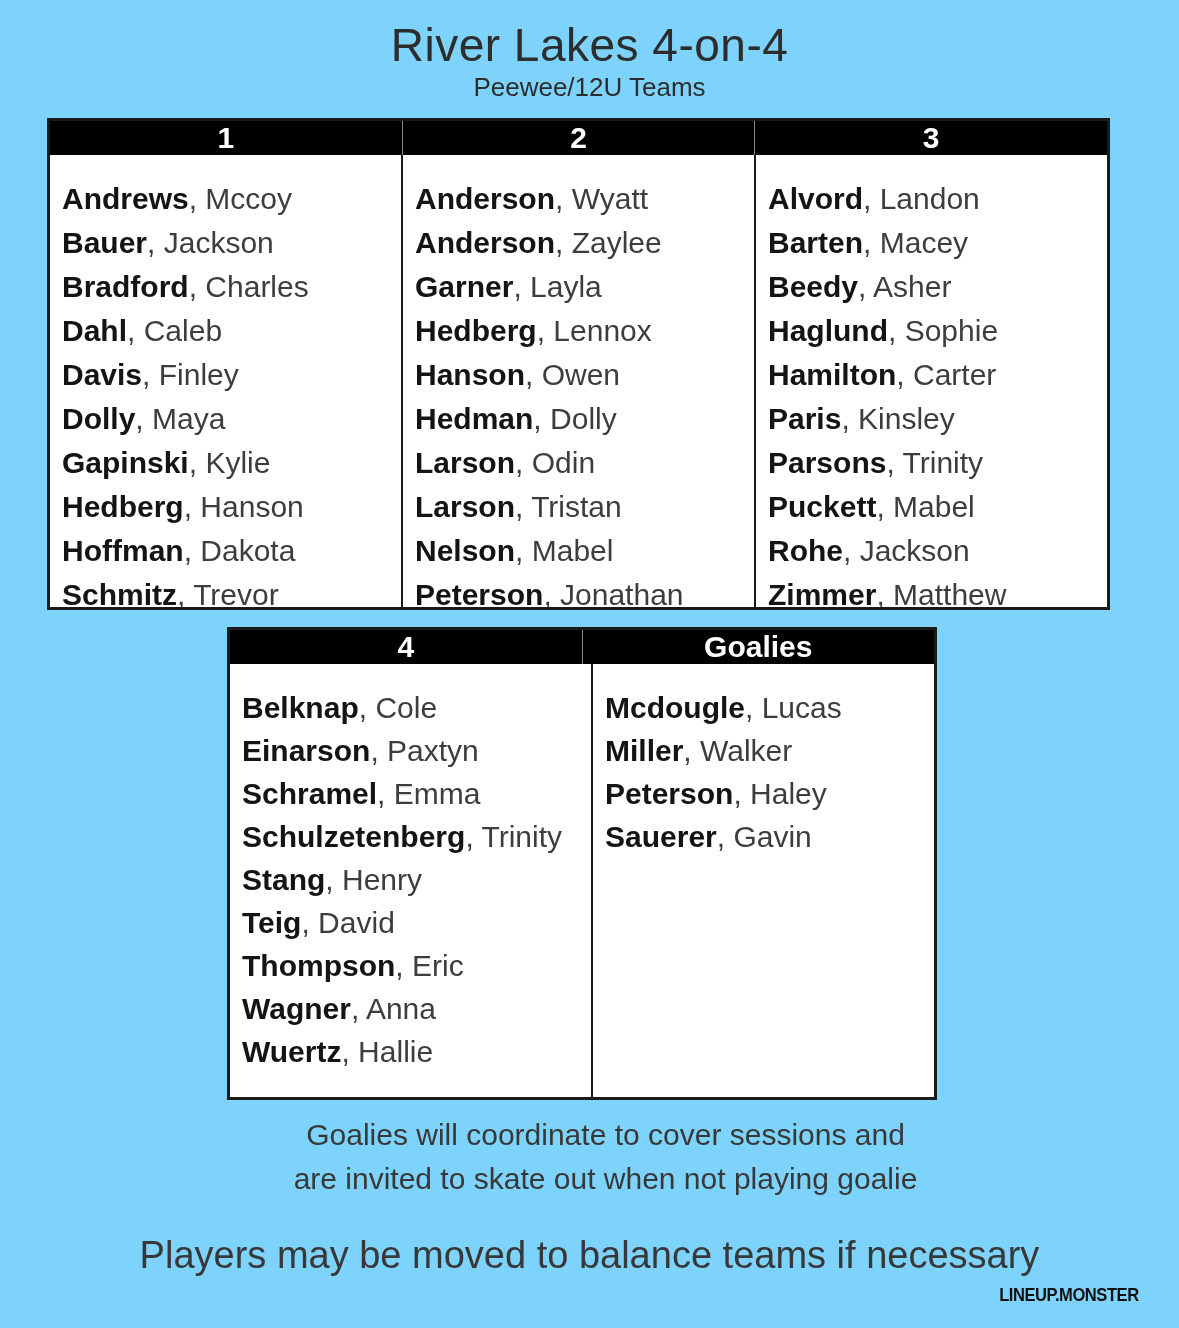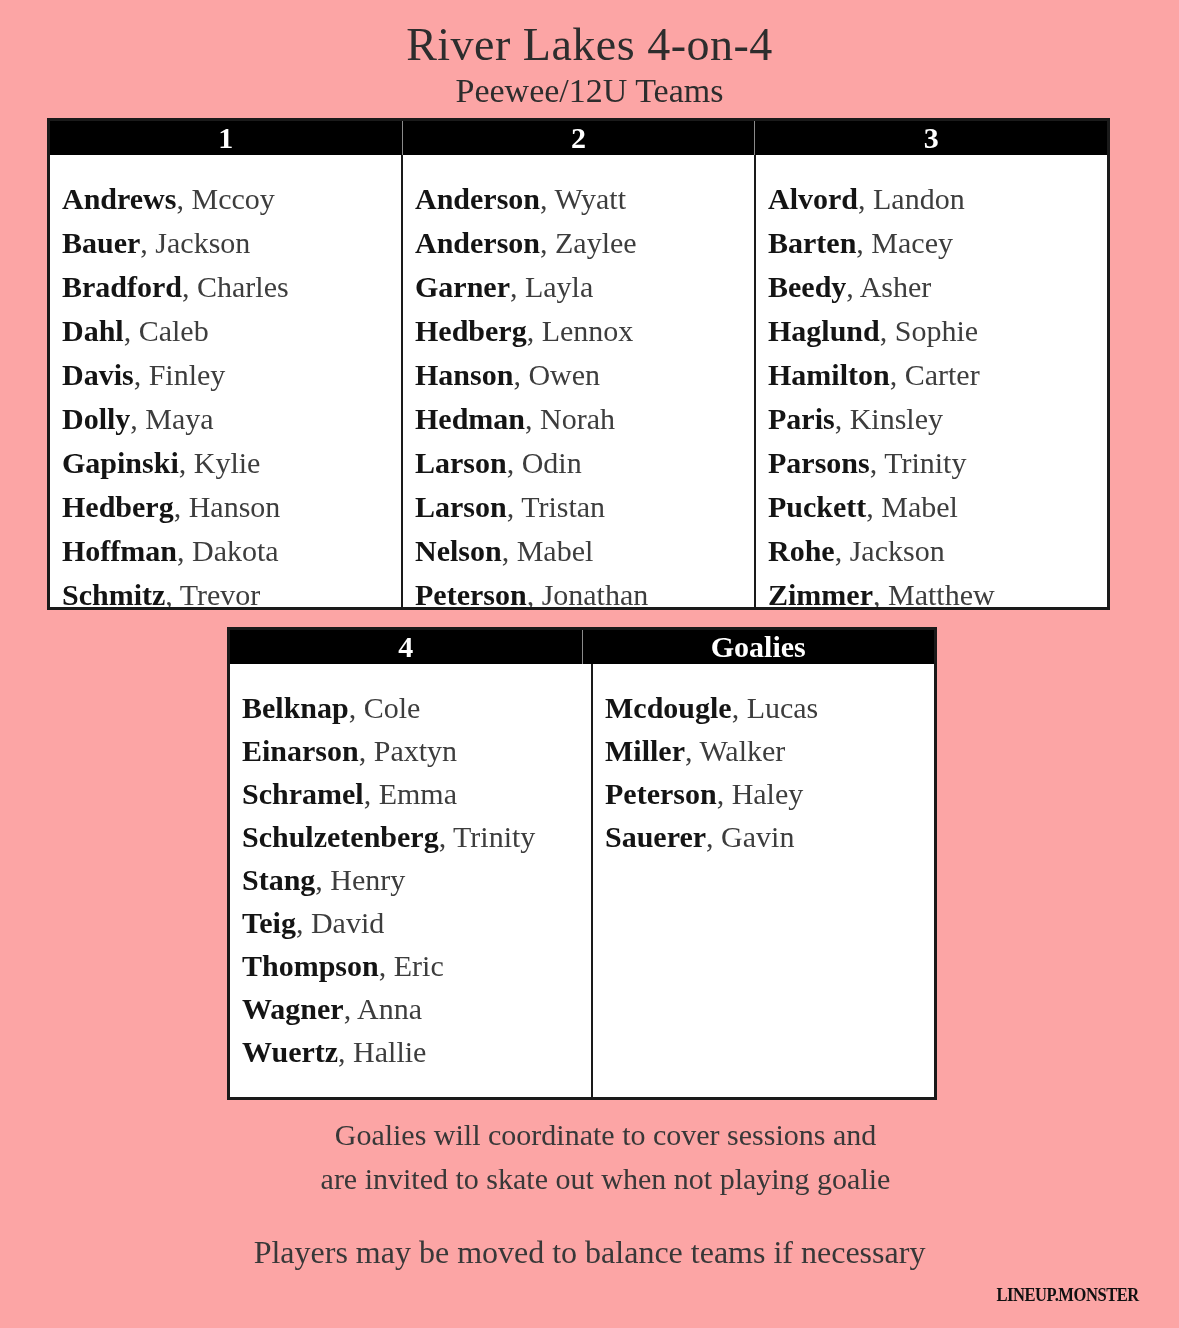--- a/index.html
+++ b/index.html
@@ -1,36 +1,36 @@
 <!DOCTYPE html>
 <html><head>
 <meta charset="utf-8">
 <style>
   html, body { margin: 0; padding: 0; background: #ffffff; }
   .page {
     position: relative;
     width: 1179px;
     height: 1328px;
-    background: #fca5a5;
-    font-family: Liberation Serif, serif;
+    background: #7dd3fc;
+    font-family: Liberation Sans, sans-serif;
     overflow: hidden;
   }
   .page-title {
     position: absolute;
     top: 18px; left: 0; width: 100%;
     text-align: center;
     font-size: 46px;
     color: #2d2d2d;
     letter-spacing: 0.5px;
   }
   .page-subtitle {
     position: absolute;
     top: 72px; left: 0; width: 100%;
     text-align: center;
-    font-size: 34px;
+    font-size: 26px;
     color: #2d2d2d;
   }
   .roster-table {
     position: absolute;
     box-sizing: border-box;
     border: 3px solid #1a1a1a;
     background: #ffffff;
   }
   .table-main { left: 47px; top: 118px; width: 1063px; }
   .table-secondary { left: 227px; top: 627px; width: 710px; }
@@ -71,21 +71,21 @@
     text-align: center;
     font-size: 30px;
     line-height: 44px;
     color: #383838;
     padding-left: 16px;
   }
   .note-balance {
     position: absolute;
     top: 1234px; left: 0; width: 100%;
     text-align: center;
-    font-size: 32px;
+    font-size: 38px;
     color: #383838;
   }
   .watermark {
     position: absolute;
     top: 1285px; right: 40px;
     font-size: 18px;
     font-weight: 800;
     letter-spacing: -0.5px;
     color: #111111;
     transform: scale(0.92, 1.05);
@@ -118,21 +118,21 @@
           <div class="player"><span class="last">Hedberg</span><span class="first">, Hanson</span></div>
           <div class="player"><span class="last">Hoffman</span><span class="first">, Dakota</span></div>
           <div class="player"><span class="last">Schmitz</span><span class="first">, Trevor</span></div>
         </div>
       <div class="td">
           <div class="player"><span class="last">Anderson</span><span class="first">, Wyatt</span></div>
           <div class="player"><span class="last">Anderson</span><span class="first">, Zaylee</span></div>
           <div class="player"><span class="last">Garner</span><span class="first">, Layla</span></div>
           <div class="player"><span class="last">Hedberg</span><span class="first">, Lennox</span></div>
           <div class="player"><span class="last">Hanson</span><span class="first">, Owen</span></div>
-          <div class="player"><span class="last">Hedman</span><span class="first">, Norah</span></div>
+          <div class="player"><span class="last">Hedman</span><span class="first">, Dolly</span></div>
           <div class="player"><span class="last">Larson</span><span class="first">, Odin</span></div>
           <div class="player"><span class="last">Larson</span><span class="first">, Tristan</span></div>
           <div class="player"><span class="last">Nelson</span><span class="first">, Mabel</span></div>
           <div class="player"><span class="last">Peterson</span><span class="first">, Jonathan</span></div>
         </div>
       <div class="td">
           <div class="player"><span class="last">Alvord</span><span class="first">, Landon</span></div>
           <div class="player"><span class="last">Barten</span><span class="first">, Macey</span></div>
           <div class="player"><span class="last">Beedy</span><span class="first">, Asher</span></div>
           <div class="player"><span class="last">Haglund</span><span class="first">, Sophie</span></div>

